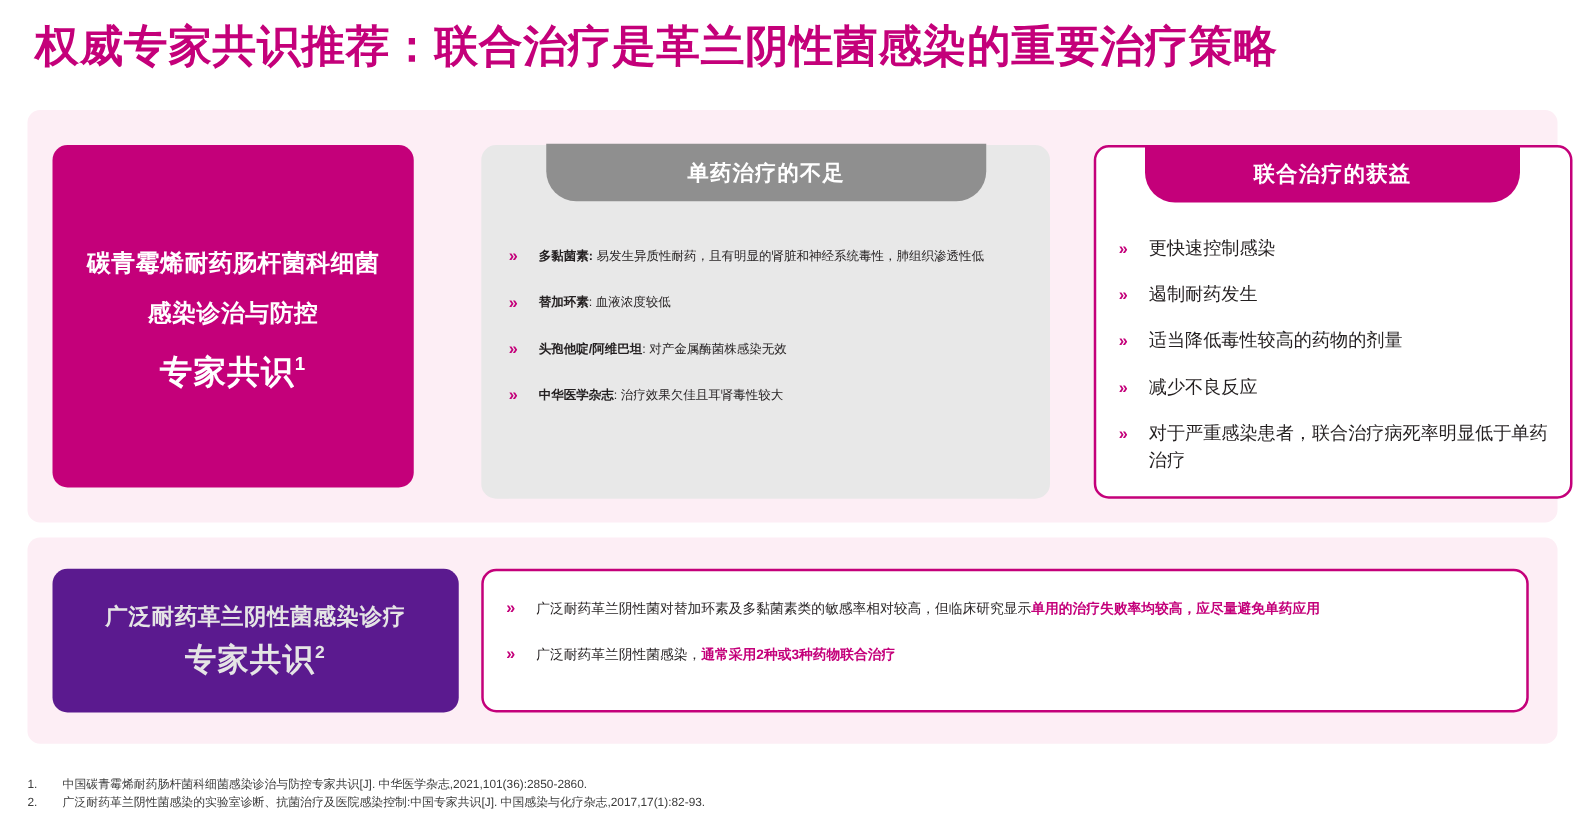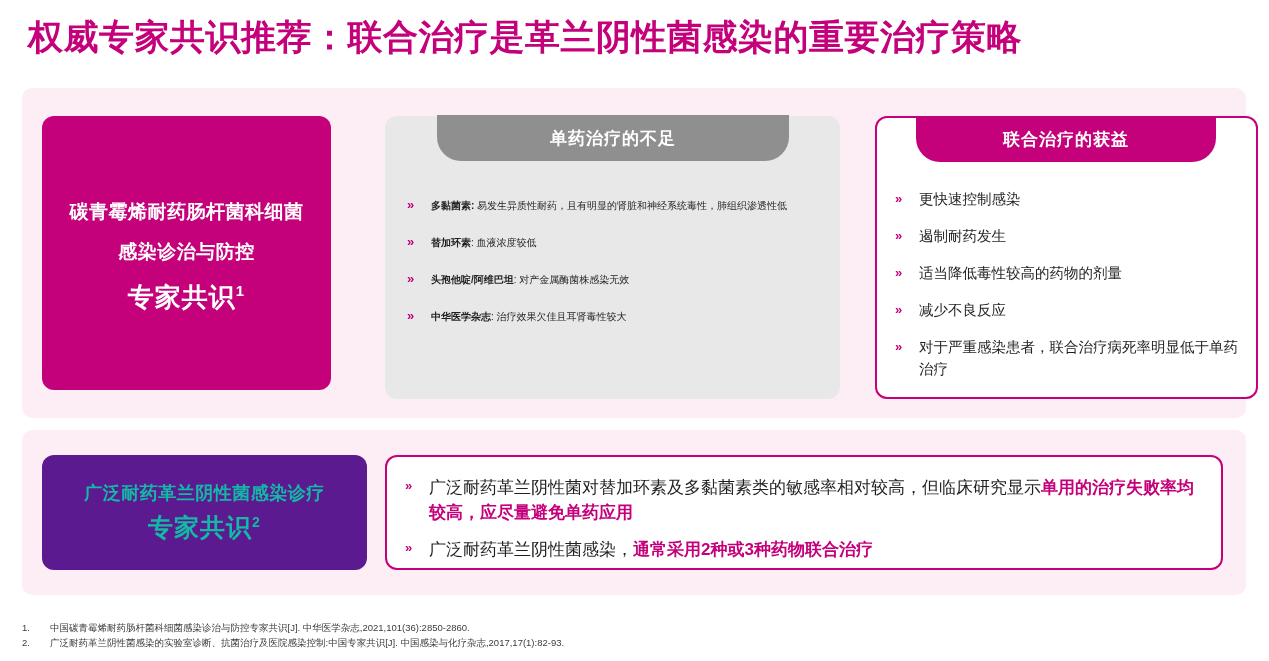--- a/index.html
+++ b/index.html
@@ -193,21 +193,21 @@
     border-radius: 10px;
   }
   .consensus-box2 {
     position: absolute;
     left: 20px;
     top: 25px;
     width: 325px;
     height: 115px;
     background: #5b1a8f;
     border-radius: 12px;
-    color: #14b8a6;
+    color: #e5e5e5;
     display: flex;
     flex-direction: column;
     align-items: center;
     justify-content: center;
     text-align: center;
     box-sizing: border-box;
     padding: 0 10px;
   }
   .consensus-line2 {
     font-size: 18px;
@@ -240,21 +240,21 @@
     left: 18px;
     top: 18px;
     right: 16px;
   }
   .lower-item {
     display: flex;
     align-items: flex-start;
     margin-bottom: 12px;
   }
   .lower-text {
-    font-size: 17px;
+    font-size: 11px;
     line-height: 25px;
     color: #231f20;
   }
   .hl {
     color: #c4007a;
     font-weight: bold;
   }
 
   
   .footnotes {

